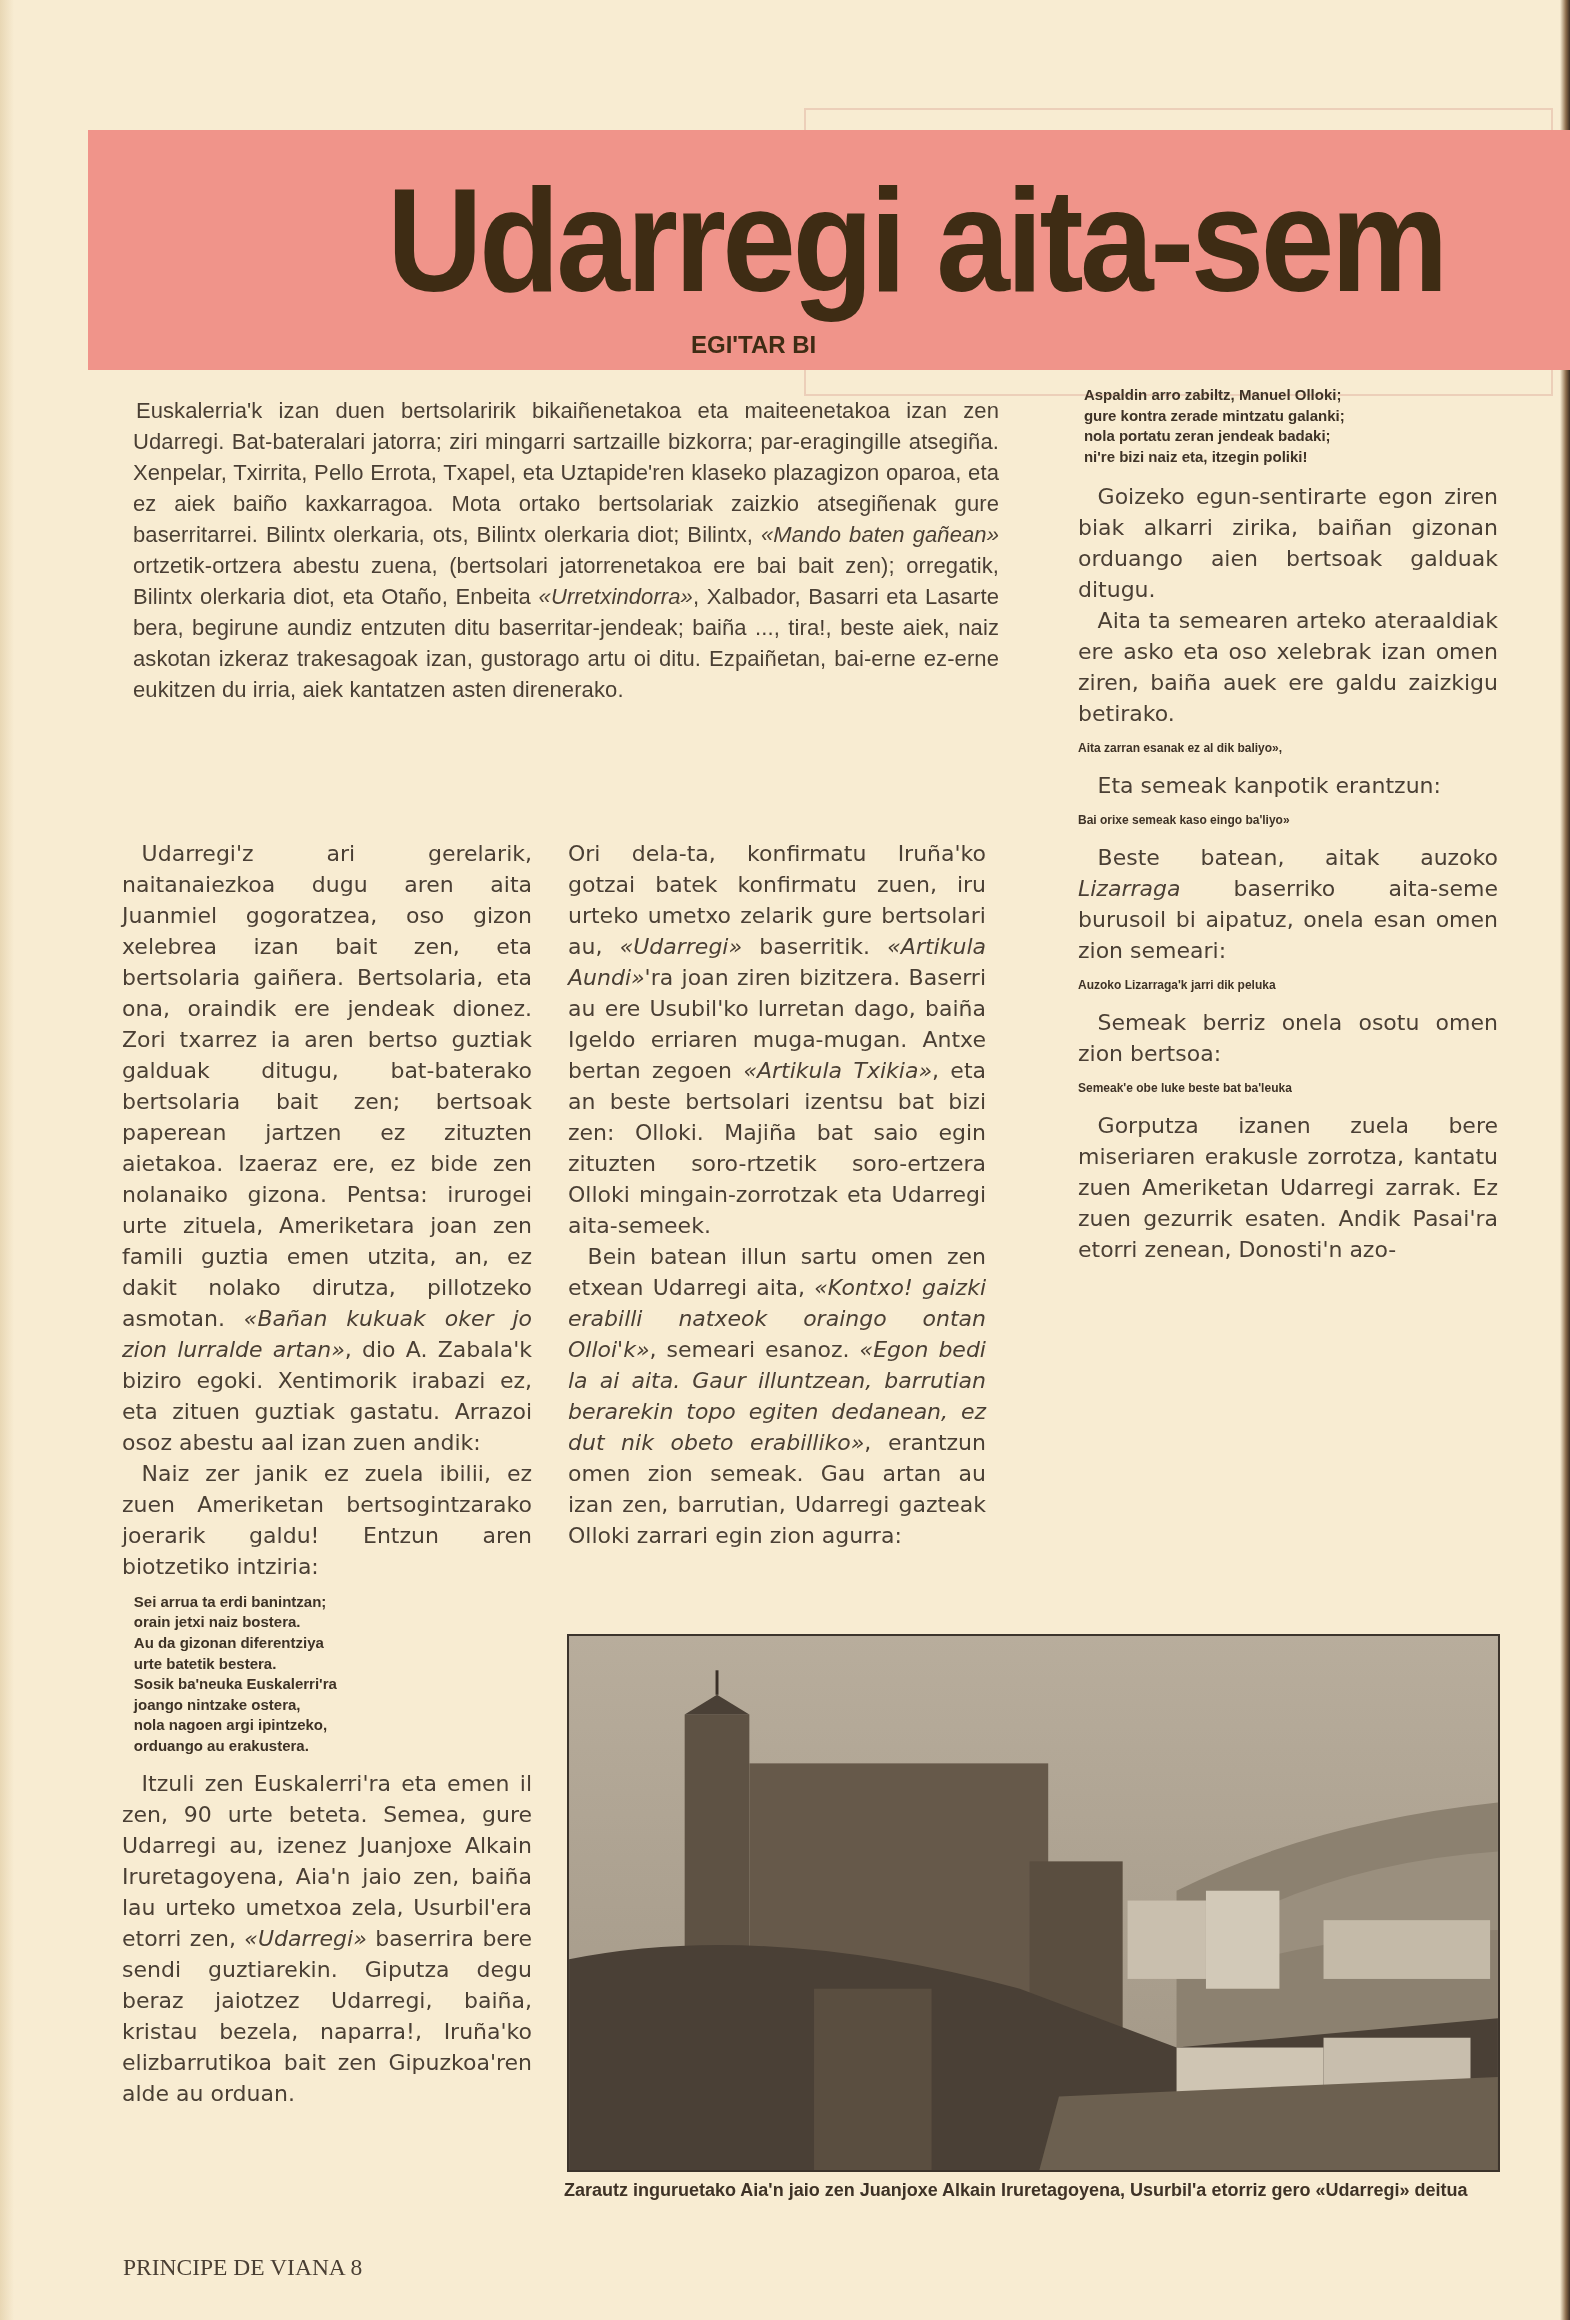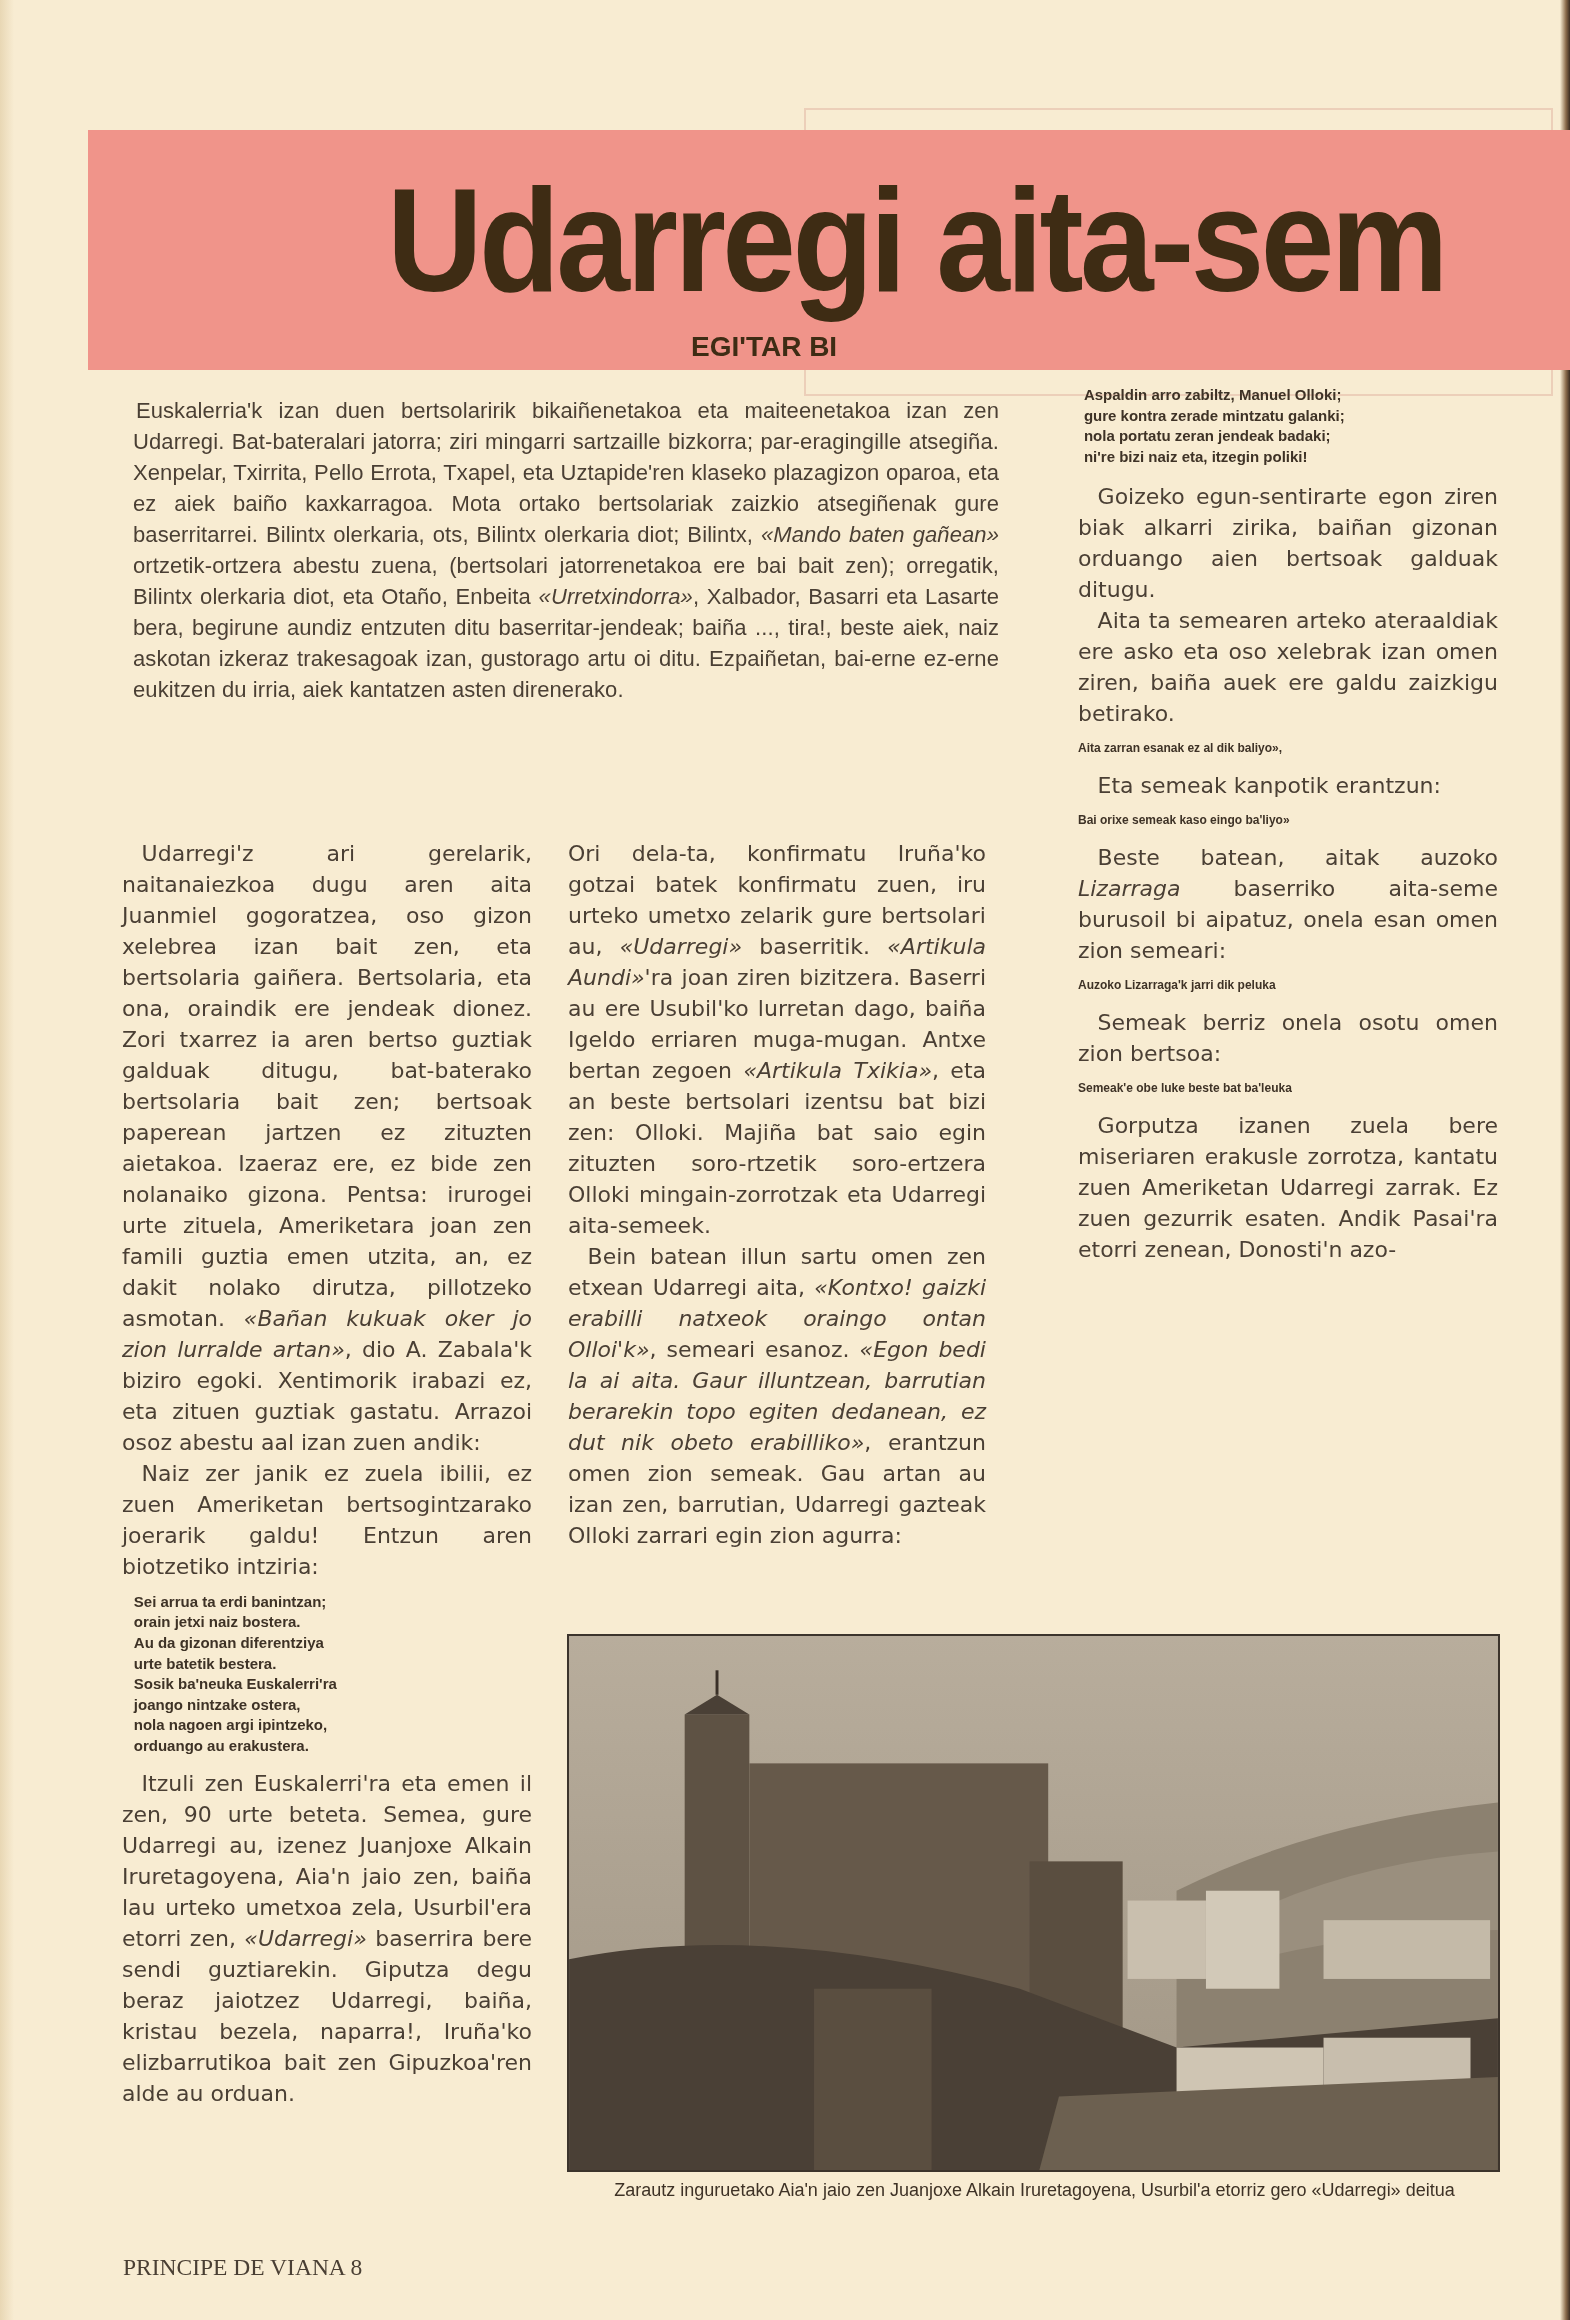--- a/index.html
+++ b/index.html
@@ -23,21 +23,21 @@
   }
   .title {
     position:absolute; left:387px; top:167px; white-space:nowrap;
     font-family:"Liberation Sans", sans-serif; font-weight:bold;
     font-size:147px; letter-spacing:-3.9px; color:#3e2c14; line-height:1;
     transform:scaleX(0.9); transform-origin:left top;
   }
   .subtitle {
     position:absolute; left:691px; top:331px;
     font-family:"Liberation Sans", sans-serif; font-weight:bold;
-    font-size:28px; color:#3e2c14;
+    font-size:24px; color:#3e2c14;
   }
   .intro {
     position:absolute; left:125px; top:387px; width:882px;
     font-family:"Liberation Sans", sans-serif; font-size:22px; line-height:31px;
     text-align:justify; color:#4a3f34; letter-spacing:0.1px;
   }
   .intro p { margin:8px; text-indent:2.9px; }
   .col { position:absolute; font-size:22px; line-height:31px; text-align:justify; color:#4a3f34; }
   .col p { margin:0; text-indent:0; }
   .col p.ind { text-indent:19.6px; }
@@ -50,22 +50,22 @@
   .verse-line { font-family:"Liberation Sans", sans-serif; font-weight:bold;
     font-size:12px; line-height:23.5px; color:#3e3226; text-align:left; margin:7.8px 0 9.8px 0; white-space:nowrap; }
   .col3 .verse { margin:0 0 13.7px 5.9px; }
   em { font-style:italic; }
   .photo {
     position:absolute; left:567px; top:1634px; width:929px; height:534px;
     border:2px solid #3c342c; background:#a79b89; overflow:hidden;
   }
   .photo svg { display:block; }
   .caption {
-    position:absolute; left:564px; top:2178px; width:941px; text-align:center;
-    font-family:"Liberation Sans", sans-serif; font-weight:normal;
+    position:absolute; left:564px; top:2178px; width:941px; text-align:left;
+    font-family:"Liberation Sans", sans-serif; font-weight:bold;
     font-size:18px; line-height:24.5px; color:#3e3226;
   }
   .footer {
     position:absolute; left:123px; top:2254px;
     font-family:Liberation Serif, serif; font-size:23.5px; color:#4a3f34;
   }
 </style>
 </head>
 <body>
 

